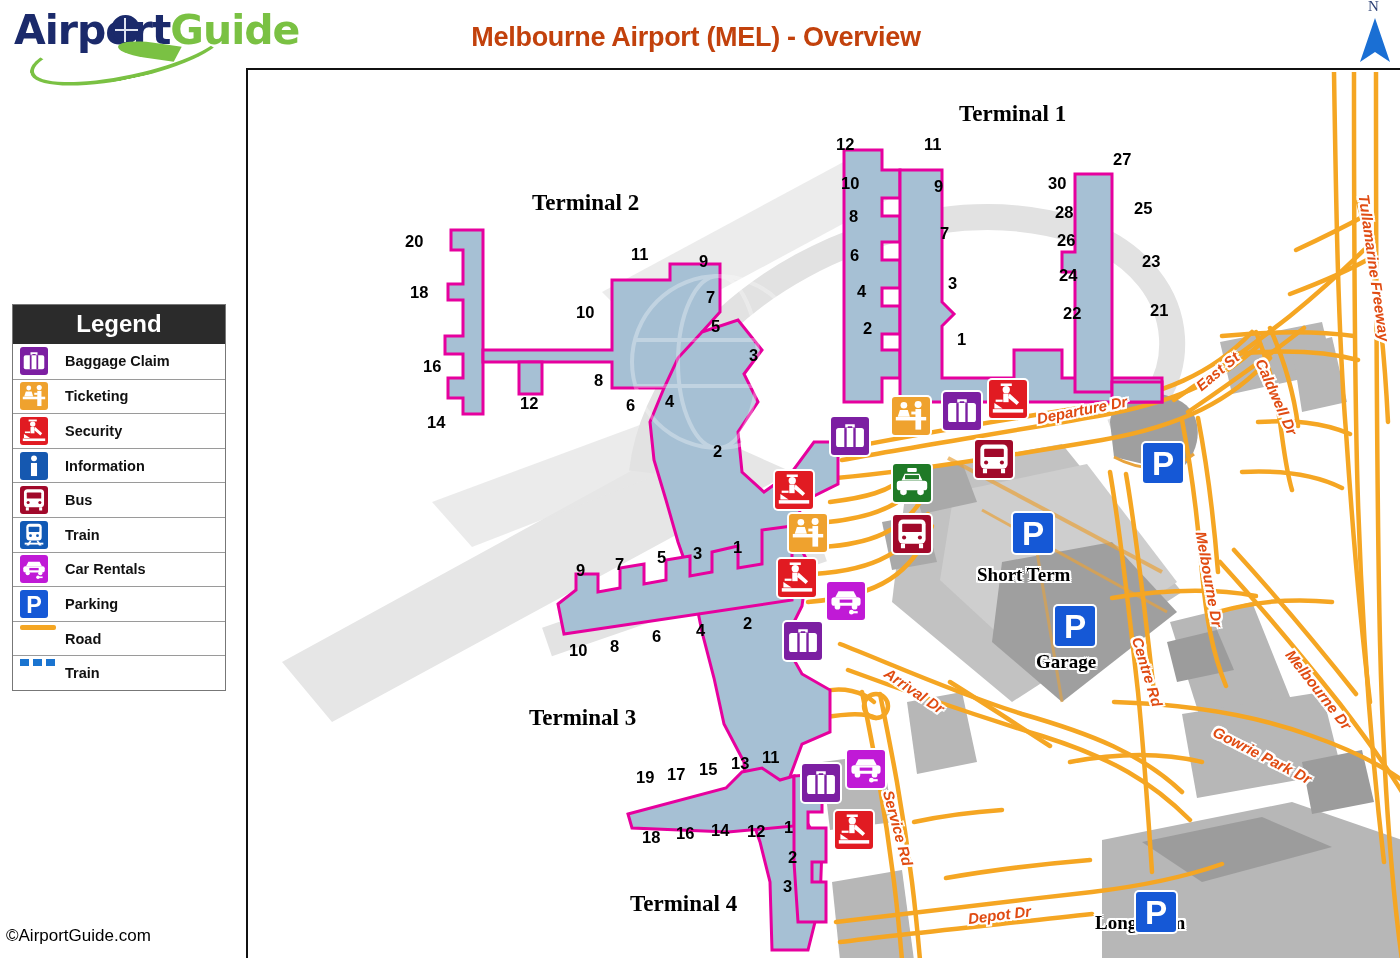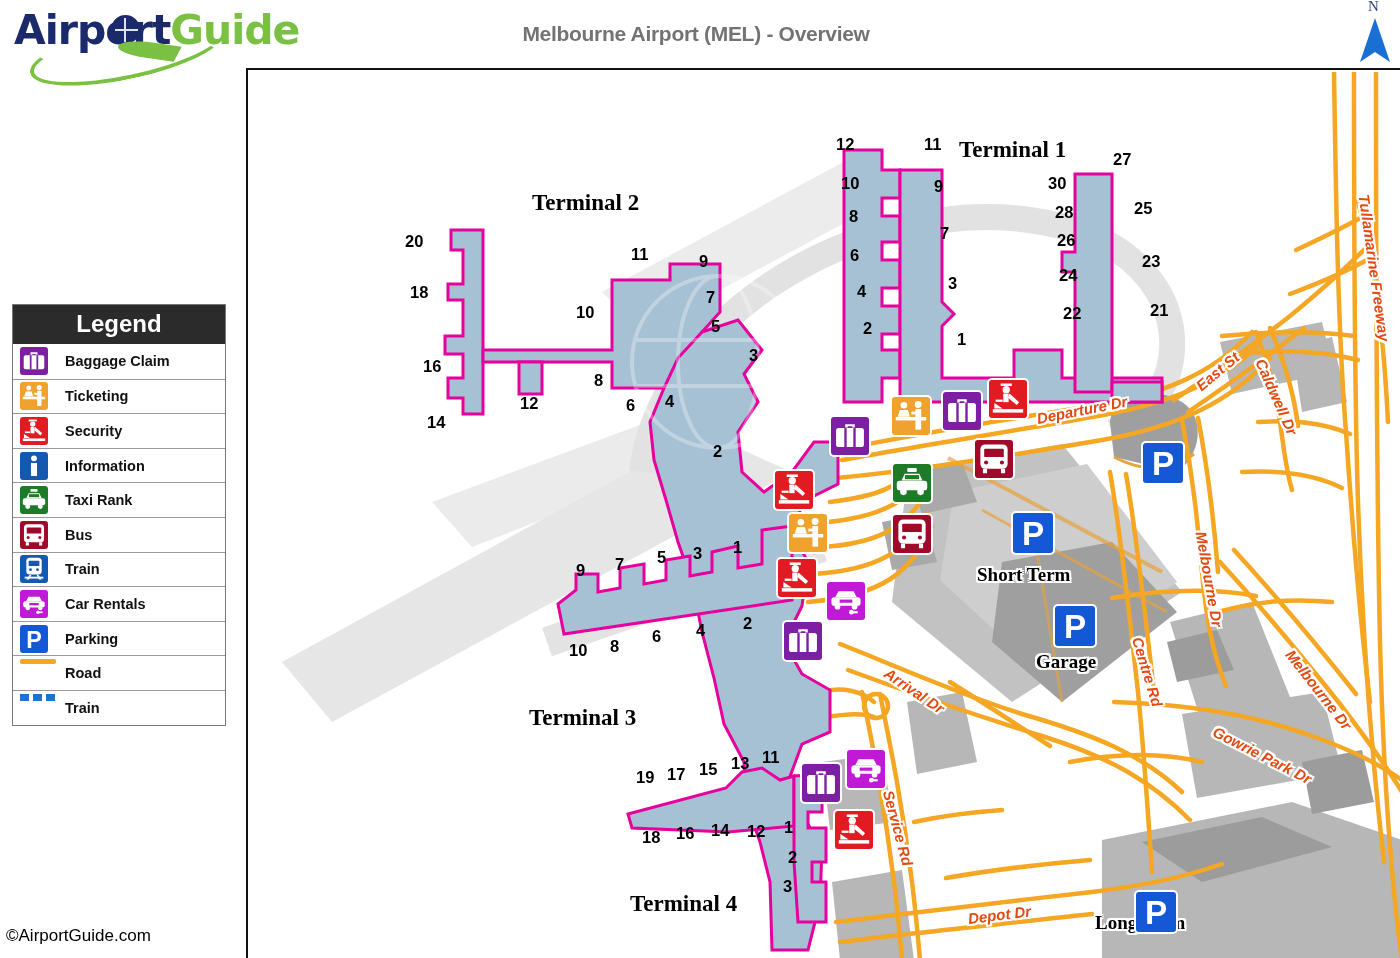--- a/index.html
+++ b/index.html
@@ -21,21 +21,21 @@
   #logo .globe:before{content:"";position:absolute;left:11px;top:1px;width:2px;height:24px;background:#dfe3f0;}
   #logo .swoosh{position:absolute;left:20px;top:24px;width:190px;height:45px;
     border:4px solid #7ac143;border-radius:50%;
     border-top-color:transparent;border-right-color:transparent;
     transform:rotate(-12deg);}
   #logo .swoosh2{position:absolute;left:110px;top:40px;width:60px;height:16px;
     background:#7ac143;border-radius:50% 0 0 50%;transform:rotate(8deg) skewX(-20deg);}
 
   
   #map-title{position:absolute;left:246px;top:22px;width:900px;text-align:center;
-    font-size:21px;font-weight:bold;color:#737373;
+    font-size:27px;font-weight:bold;color:#c2410c;
     font-family:"Liberation Sans",sans-serif;letter-spacing:-0.3px;}
 
   
   #north{position:absolute;left:1352px;top:0px;width:46px;height:68px;}
   #north .n-label{position:absolute;left:16px;top:-2px;font-size:15px;color:#2b3f73;
     font-family:"Liberation Serif",serif;}
   
   #legend{position:absolute;left:12px;top:304px;width:214px;
     border:1px solid #777;background:#fff;box-sizing:border-box;}
   #legend .lg-head{background:#2b2b2b;color:#fff;text-align:center;font-size:24px;
@@ -129,31 +129,20 @@
         <div class="lg-txt2">Security</div>
       </div>
       <div class="lg-row">
         <div class="lg-ico" style="background: rgb(21, 88, 176); border-radius: 3px;"><svg width="28" height="28" viewBox="0 0 24 24">
         <circle cx="12" cy="5.4" r="2.5" fill="white"></circle>
         <path d="M9.4 9.4h5.2v11.2H9.4z" fill="white"></path>
       </svg></div>
         <div class="lg-txt2">Information</div>
       </div>
       <div class="lg-row">
-        <div class="lg-ico" style="background: rgb(31, 122, 39); border-radius: 3px;"><svg width="28" height="28" viewBox="0 0 24 24">
-        <rect x="9" y="2.6" width="6" height="2.4" rx="0.6" fill="white"></rect>
-        <path d="M5.4 10.4l2-4.2h9.2l2 4.2z" fill="white"></path>
-        <rect x="2.4" y="10.6" width="19.2" height="6" rx="1.8" fill="white"></rect>
-        <circle cx="6.6" cy="17.6" r="2.1" fill="white"></circle>
-        <circle cx="17.4" cy="17.6" r="2.1" fill="white"></circle>
-        <rect x="7.6" y="7" width="8.8" height="2.6" fill="#1f7a27"></rect>
-      </svg></div>
-        <div class="lg-txt2">Taxi Rank</div>
-      </div>
-      <div class="lg-row">
         <div class="lg-ico" style="background: rgb(161, 9, 42); border-radius: 3px;"><svg width="28" height="28" viewBox="0 0 24 24">
         <rect x="3.4" y="2.8" width="17.2" height="15.4" rx="3" fill="white"></rect>
         <rect x="5.8" y="5.6" width="12.4" height="5.2" rx="0.6" fill="#a1092a"></rect>
         <circle cx="7" cy="14.2" r="1.3" fill="#a1092a"></circle>
         <circle cx="17" cy="14.2" r="1.3" fill="#a1092a"></circle>
         <rect x="5" y="18.2" width="2.6" height="2.8" fill="white"></rect>
         <rect x="16.4" y="18.2" width="2.6" height="2.8" fill="white"></rect>
       </svg></div>
         <div class="lg-txt2">Bus</div>
       </div>
@@ -360,21 +349,21 @@
         <path d="M632,338 L800,338 M632,384 L800,384" stroke="#ffffff" stroke-width="4"></path>
       </g>
 
       <g stroke="#1a74d0" stroke-width="5" fill="none" stroke-dasharray="12 7" opacity="0.0">
         <path d="M830,560 L1000,640"></path>
       </g>
     </g>
   </svg>
 
   <div id="map-labels">
-      <div class="mlabel termname" style="left: 711px; top: 31px; margin-top: 36px;">Terminal 1</div>
+      <div class="mlabel termname" style="left: 711px; top: 31px;">Terminal 1</div>
       <div class="mlabel termname" style="left: 284px; top: 120px;">Terminal 2</div>
       <div class="mlabel termname" style="left: 281px; top: 635px;">Terminal 3</div>
       <div class="mlabel termname" style="left: 382px; top: 821px;">Terminal 4</div>
       <div class="mlabel gate" style="left: 588px; top: 65px;">12</div>
       <div class="mlabel gate" style="left: 676px; top: 65px;">11</div>
       <div class="mlabel gate" style="left: 593px; top: 104px;">10</div>
       <div class="mlabel gate" style="left: 686px; top: 107px;">9</div>
       <div class="mlabel gate" style="left: 601px; top: 137px;">8</div>
       <div class="mlabel gate" style="left: 692px; top: 154px;">7</div>
       <div class="mlabel gate" style="left: 602px; top: 176px;">6</div>

